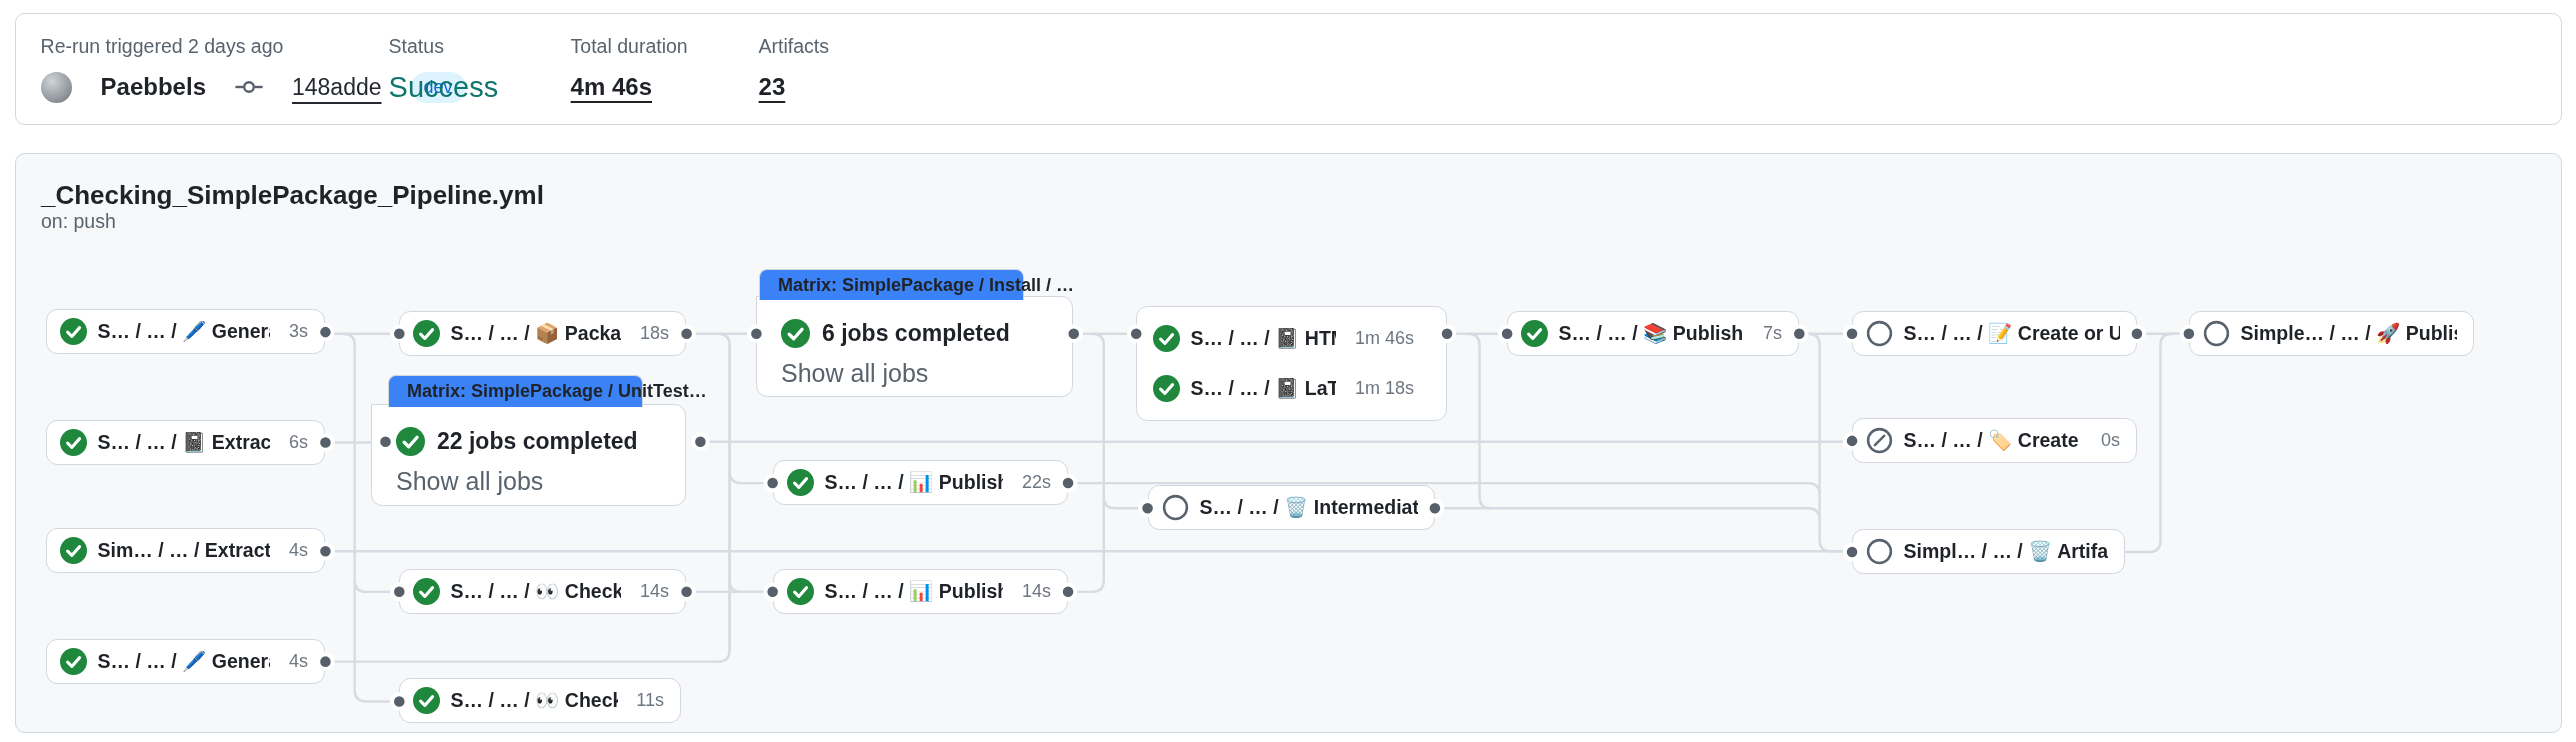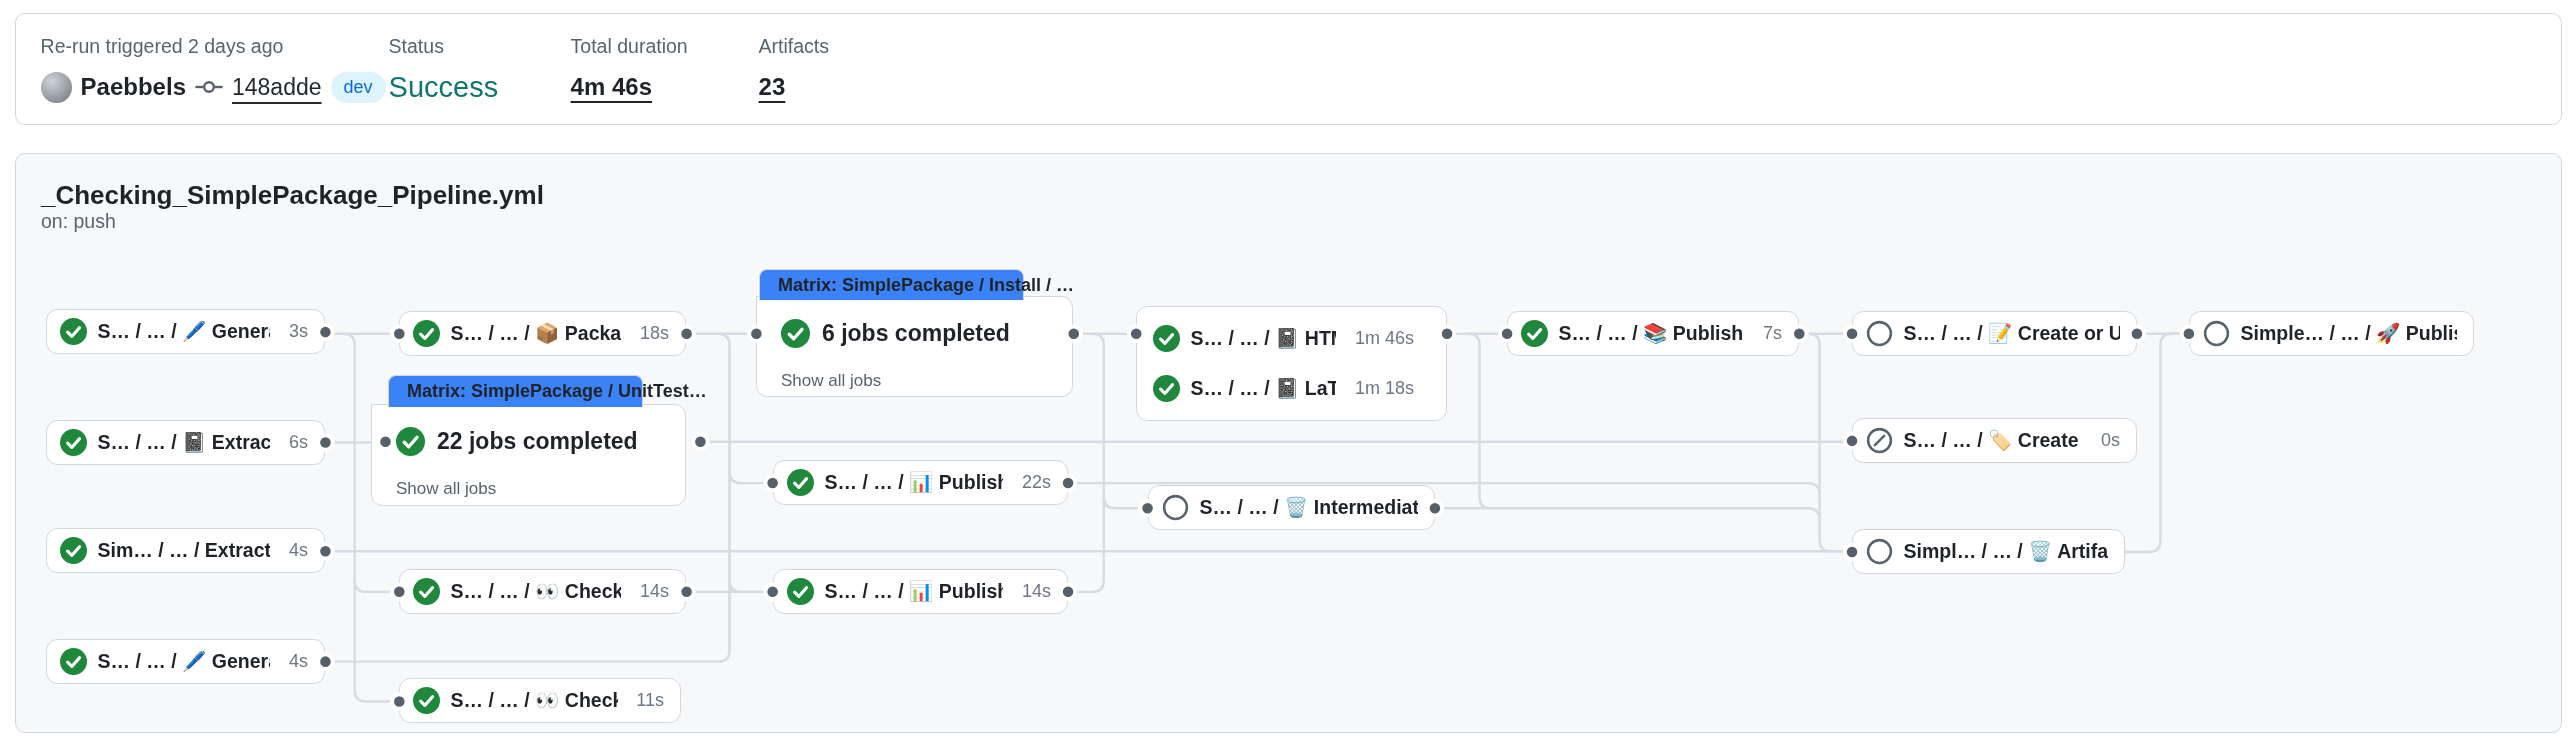--- a/index.html
+++ b/index.html
@@ -3,21 +3,21 @@
 <meta charset="utf-8">
 <style>
   html,body{margin:0;padding:0;background:#ffffff;font-family:"Liberation Sans",sans-serif;}
   body{width:2576px;height:743px;position:relative;overflow:hidden;color:#1f2328;}
   .card{position:absolute;border:1.6px solid #d0d7de;border-radius:9.7px;box-sizing:border-box;}
   #header-card{left:14.6px;top:13px;width:2547px;height:112px;background:#ffffff;}
   #graph-card{left:14.6px;top:153px;width:2547px;height:580px;background:#f6f8fa;}
 
   .hgroup{position:absolute;top:21px;}
   .hlabel{font-size:19.5px;color:#59636e;display:block;}
-  .hrow{margin-top:11.4px;height:36px;display:flex;align-items:center;gap:9px;}
+  .hrow{margin-top:11.4px;height:36px;display:flex;align-items:center;gap:29px;}
   .hval{font-size:29px;font-weight:400;color:#0f766e;}
   .hlink{font-size:24px;font-weight:700;color:#1f2328;text-decoration:underline;text-decoration-thickness:2px;text-underline-offset:5.7px;}
   .avatar{width:31px;height:31px;border-radius:50%;background:radial-gradient(circle at 35% 30%,#cfd4d9,#8b9097 70%,#5d6168);}
   .author{font-size:24px;font-weight:700;color:#1f2328;}
   .sha{font-size:23px;color:#24292f;text-decoration:underline;text-decoration-thickness:2px;text-underline-offset:6.5px;}
   .branch-badge{background:#ddf4ff;color:#0969da;font-size:18px;font-weight:400;padding:4.9px 13px;border-radius:811px;}
 
   #wf-title{position:absolute;left:41px;top:180px;font-size:26px;font-weight:700;color:#1f2328;z-index:2;}
   #wf-trigger{position:absolute;left:41px;top:210px;font-size:19.5px;color:#59636e;z-index:2;}
 
@@ -35,21 +35,21 @@
         box-sizing:border-box;display:flex;flex-direction:column;justify-content:center;gap:3.2px;padding:4.9px 0;}
   .grow{height:47px;display:flex;align-items:center;gap:10.6px;padding:0 32px 0 16px;cursor:pointer;}
 
   .mx-tab{position:absolute;z-index:4;background:#3b82f6;border:1.6px solid #d0d7de;border-bottom:none;
           border-radius:8px 8px 0 0;box-sizing:border-box;display:flex;align-items:center;padding:0 18px;}
   .mx-tab span{font-size:18px;font-weight:600;color:#1f2328;white-space:nowrap;}
   .mx-body{position:absolute;z-index:3;background:#ffffff;border:1.6px solid #d0d7de;border-radius:0 11.4px 11.4px 11.4px;
            box-sizing:border-box;padding:19.5px 0 0 24px;cursor:pointer;}
   .mx-row{display:flex;align-items:center;gap:12px;height:34px;}
   .mx-row span{font-size:23px;font-weight:600;color:#1f2328;white-space:nowrap;}
-  .mx-link{display:block;margin-top:20px;font-size:17px;color:#59636e;cursor:pointer;width:max-content;}
+  .mx-link{display:block;margin-top:8px;font-size:25px;color:#59636e;cursor:pointer;width:max-content;}
 </style>
 </head>
 <body>
 
 <div id="header-card" class="card">
   <div class="hgroup" style="left:25px;">
     <span class="hlabel">Re-run triggered 2 days ago</span>
     <div class="hrow">
       <span class="avatar"></span>
       <span class="author">Paebbels</span>

